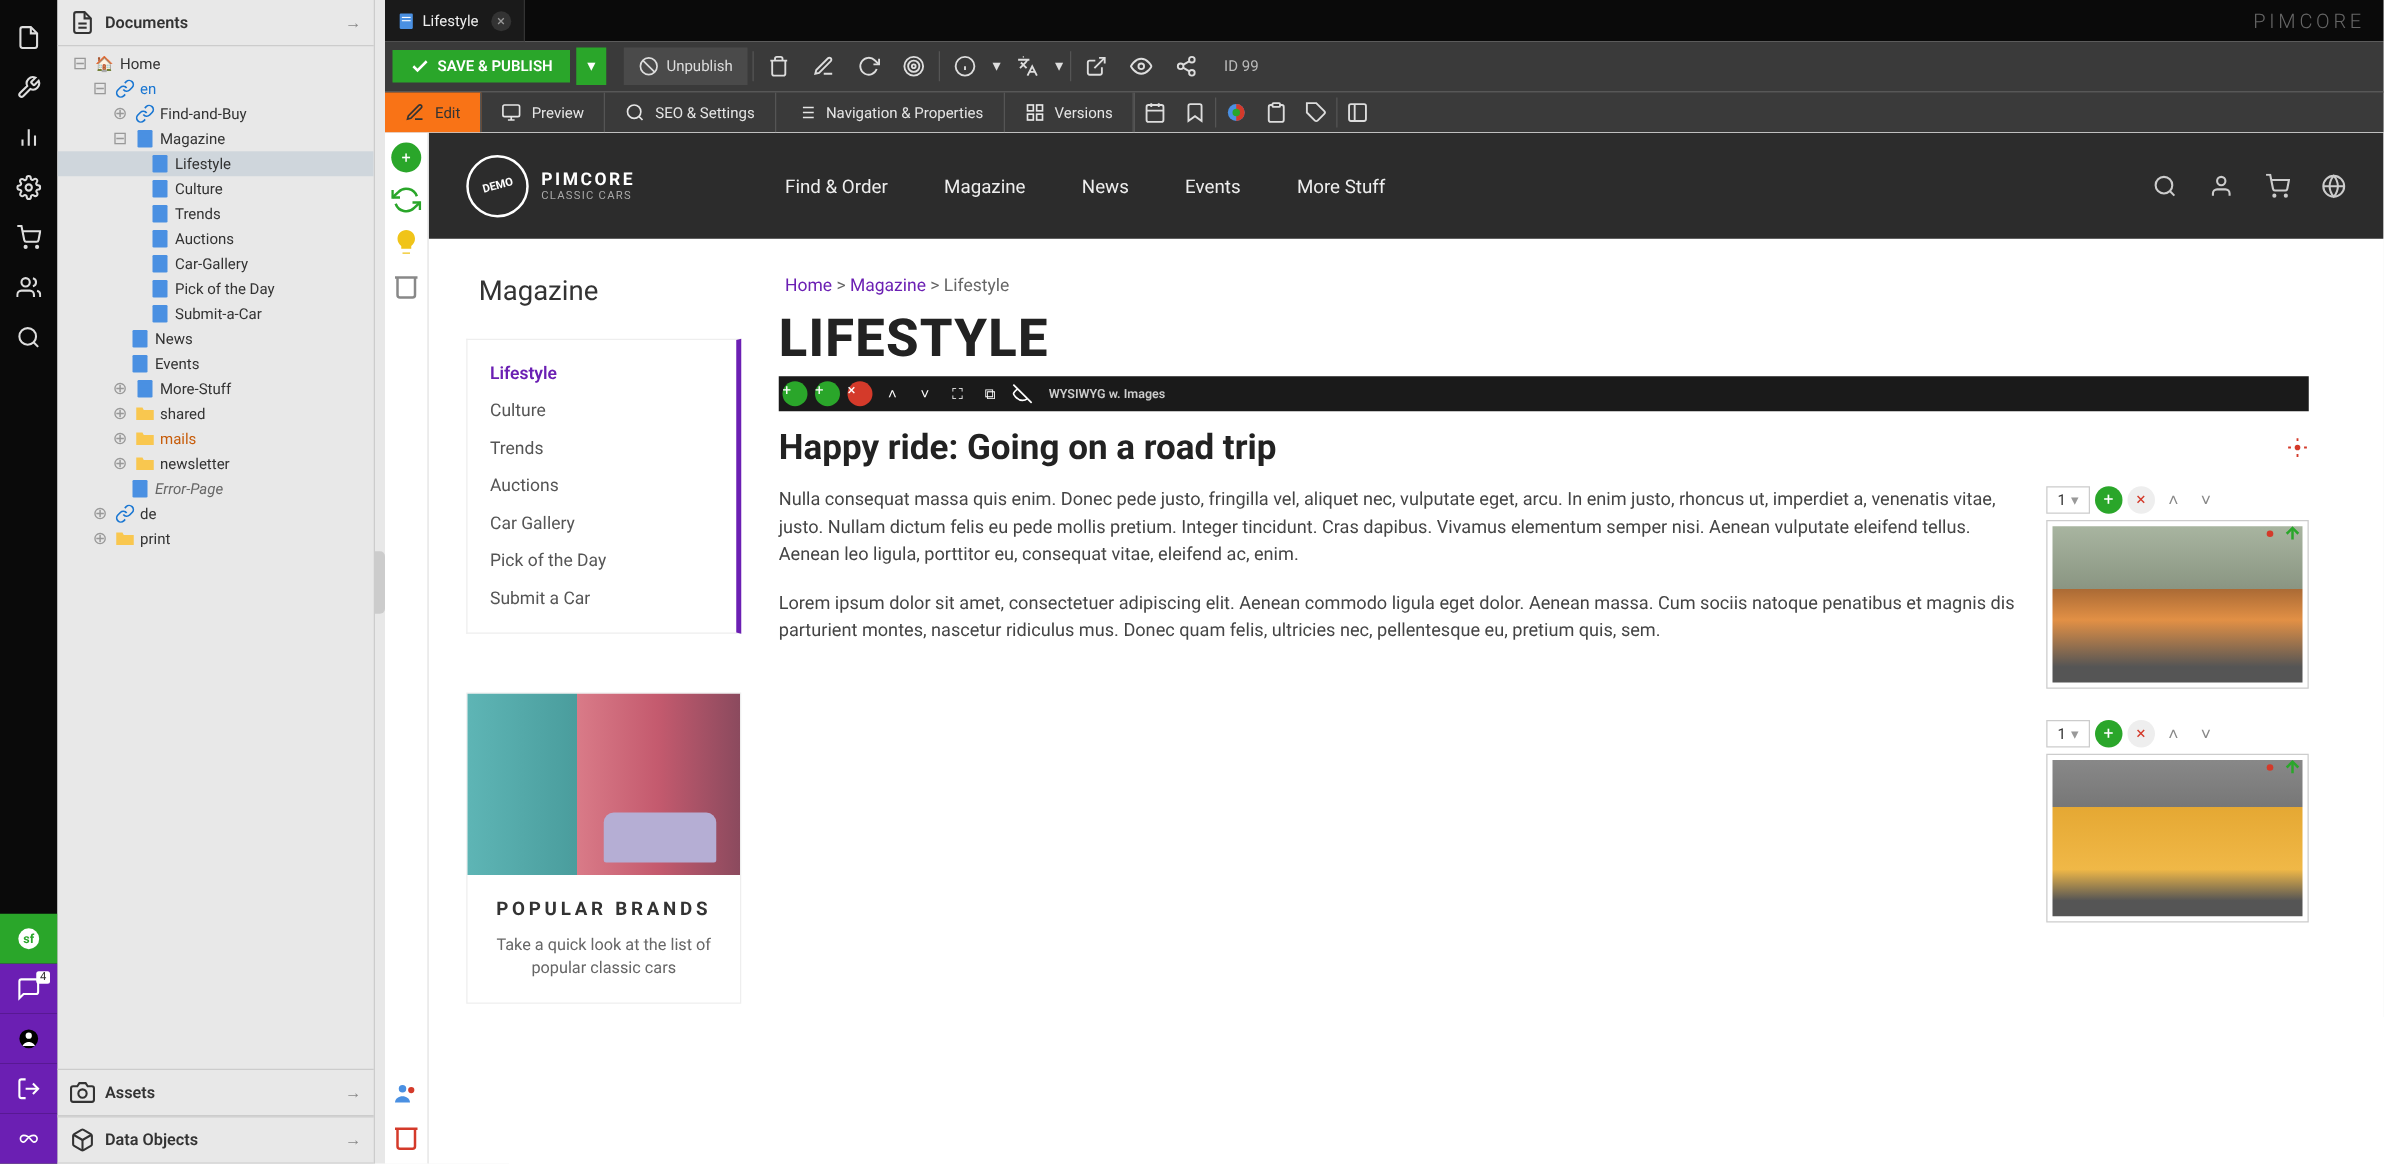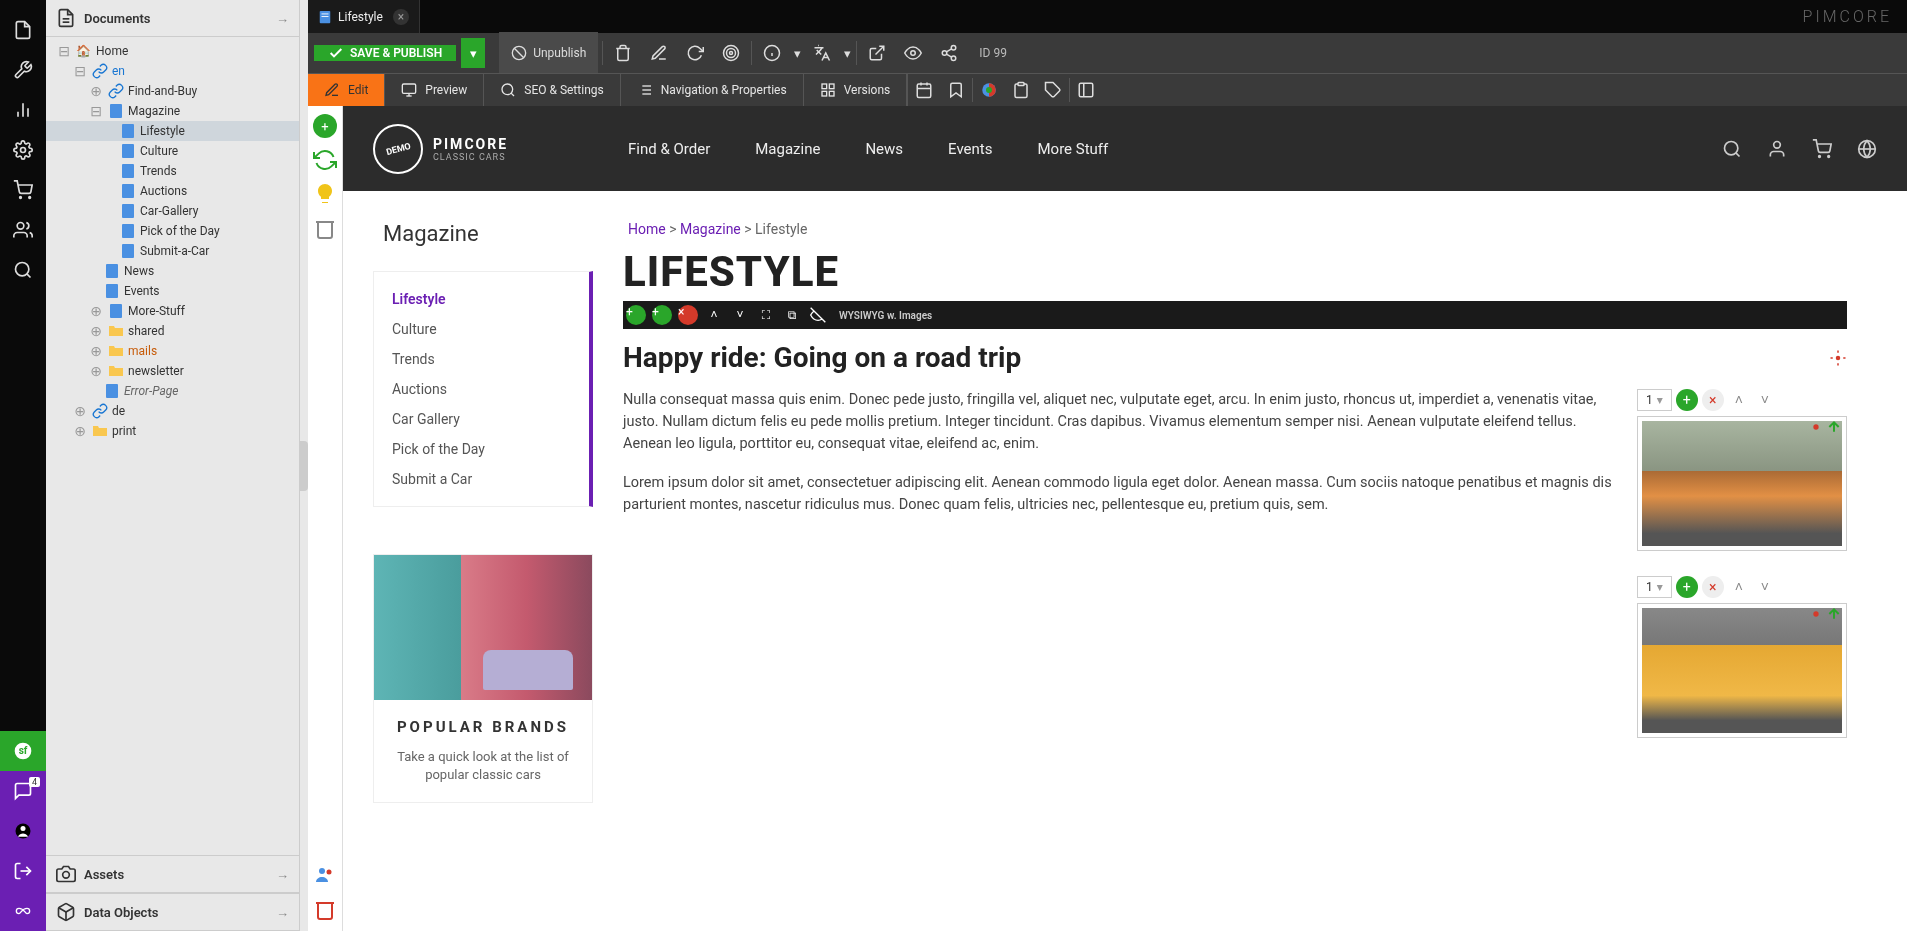--- a/index.html
+++ b/index.html
@@ -35,24 +35,24 @@
 .splitter::before { content:""; position:absolute; left:0; top:50%; width:8px; height:50px; background:#ccc; border-radius:0 4px 4px 0; transform:translateY(-50%); }
 
 .main { flex: 1; display: flex; flex-direction: column; background: #fff; }
 .tabbar { height: 33px; background: #0a0a0a; display: flex; align-items: stretch; }
 .tab { display: flex; align-items: center; background: #1a1a1a; color: #eee; padding: 0 10px; border-right:1px solid #333; font-size:12px; }
 .tab svg { width:14px; height:14px; margin-right:6px; }
 .tab-close { margin-left:10px; color:#999; cursor:pointer; width:16px;height:16px;display:flex;align-items:center;justify-content:center;border-radius:50%;background:#333;font-size:12px;}
 .pimcore-logo { margin-left:auto; color:#666; font-size:16px; letter-spacing:3px; padding-right:15px; display:flex;align-items:center;font-weight:300;}
 
 .toolbar { height: 40px; background: #3a3a3a; display: flex; align-items: center; padding: 0 6px; gap:4px; }
-.btn-save { background:#2aa62a; color:#fff; display:flex; align-items:center; height:16px; padding:0 14px; font-size:12px; font-weight:600; cursor:pointer;}
+.btn-save { background:#2aa62a; color:#fff; display:flex; align-items:center; height:26px; padding:0 14px; font-size:12px; font-weight:600; cursor:pointer;}
 .btn-save svg { width:16px;height:16px;margin-right:6px;}
 .btn-save-dd { background:#2aa62a; width:24px; height:30px;display:flex;align-items:center;justify-content:center;color:#fff;cursor:pointer;margin-left:1px;}
-.btn-unpub { background:#4a4a4a; color:#ddd; display:flex;align-items:center;height:42px;padding:0 12px;font-size:12px;cursor:pointer;}
+.btn-unpub { background:#4a4a4a; color:#ddd; display:flex;align-items:center;height:30px;padding:0 12px;font-size:12px;cursor:pointer;}
 .btn-unpub svg{width:16px;height:16px;margin-right:6px;}
 .tb-sep { width:1px; height:24px; background:#555;}
 .tb-icon { width:32px; height:30px; display:flex;align-items:center;justify-content:center;color:#ddd;cursor:pointer;}
 .tb-icon svg{width:18px;height:18px;}
 .tb-id { color:#bbb; font-size:12px; margin-left:10px;}
 .tb-dd { width:10px; color:#ddd; display:flex;align-items:center;justify-content:center;}
 
 .toolbar2 { height: 33px; background: #3a3a3a; display:flex; align-items: stretch; border-top:1px solid #555;}
 .t2-tab { display:flex;align-items:center;padding:0 16px;color:#e5e5e5;font-size:12px;cursor:pointer; border-right:1px solid #555;}
 .t2-tab.active { background:#f97316; color:#333;}

